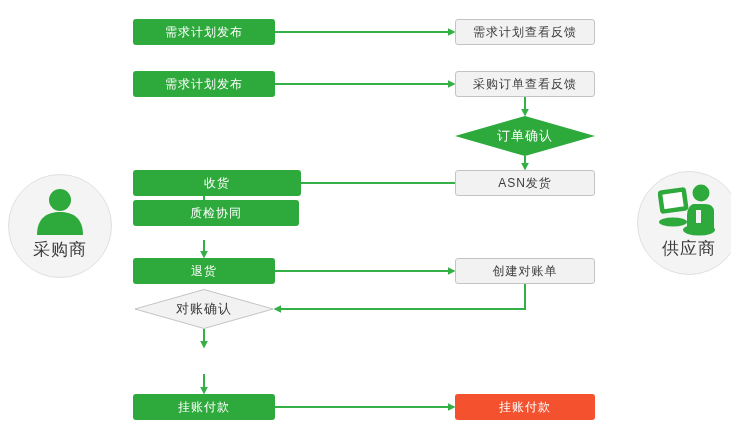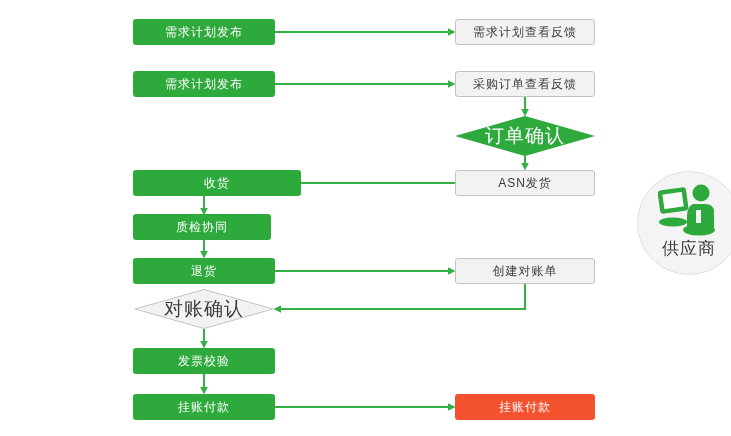--- a/index.html
+++ b/index.html
@@ -22,21 +22,21 @@
   .node{
     position:absolute;z-index:2;height:26px;display:flex;align-items:center;justify-content:center;
     font-size:12px;border-radius:3px;box-sizing:border-box;letter-spacing:1px;
   }
   .node.green{background:var(--green);color:#fff;}
   .node.gray{background:var(--gray-fill);border:1px solid var(--gray-border);color:var(--text-dark);}
   .node.red{background:var(--red);color:#fff;}
 
   .diamond-node{position:absolute;z-index:2;display:flex;align-items:center;justify-content:center;}
   .diamond-node svg{position:absolute;left:0;top:0;width:100%;height:100%;}
-  .diamond-node .dlabel{position:relative;z-index:1;font-size:19px;letter-spacing:1px;font-family:Liberation Serif, serif;}
+  .diamond-node .dlabel{position:relative;z-index:1;font-size:13px;letter-spacing:1px;font-family:Liberation Serif, serif;}
   .diamond-node.green-d .dlabel{color:#fff;}
   .diamond-node.green-d polygon{fill:var(--green);}
   .diamond-node.gray-d .dlabel{color:var(--text-dark);}
   .diamond-node.gray-d polygon{fill:var(--gray-fill);stroke:var(--gray-border);stroke-width:1;}
 
   .actor{
     position:absolute;z-index:2;width:104px;height:104px;border-radius:50%;
     background:var(--circle-fill);border:1px solid var(--circle-border);
     display:flex;flex-direction:column;align-items:center;box-sizing:border-box;
   }
@@ -65,47 +65,53 @@
     <path class="conn" d="M275,271 H448" marker-end="url(#arw)"></path>
     <path class="conn" d="M525,284 V309 H281" marker-end="url(#arw)"></path>
     <path class="conn" d="M204,329 V341" marker-end="url(#arw)"></path>
     <path class="conn" d="M204,374 V387" marker-end="url(#arw)"></path>
     <path class="conn" d="M275,407 H448" marker-end="url(#arw)"></path>
   </svg>
 
   <div class="node green" style="left:133px;top:19px;width:142px">需求计划发布</div>
   <div class="node green" style="left:133px;top:71px;width:142px">需求计划发布</div>
   <div class="node green" style="left:133px;top:170px;width:168px">收货</div>
-  <div class="node green" style="left:133px;top:214px;width:138px">质检协同</div>
+  <div class="node green" style="left:133px;top:200px;width:166px">质检协同</div>
   <div class="node green" style="left:133px;top:258px;width:142px">退货</div>
 
   <div class="diamond-node gray-d" style="left:134px;top:289px;width:140px;height:40px">
     <svg viewBox="0 0 140 40" preserveAspectRatio="none">
       <polygon points="70,0.5 139,20 70,39.5 1,20"></polygon>
     </svg>
     <span class="dlabel">对账确认</span>
   </div>
 
-  <div class="node green" style="left:133px;top:348px;width:142px">发票校验</div>
   <div class="node green" style="left:133px;top:394px;width:142px">挂账付款</div>
 
   <div class="node gray" style="left:455px;top:19px;width:140px">需求计划查看反馈</div>
   <div class="node gray" style="left:455px;top:71px;width:140px">采购订单查看反馈</div>
 
   <div class="diamond-node green-d" style="left:455px;top:116px;width:140px;height:40px">
     <svg viewBox="0 0 140 40" preserveAspectRatio="none">
       <polygon points="70,0 140,20 70,40 0,20"></polygon>
     </svg>
     <span class="dlabel">订单确认</span>
   </div>
 
   <div class="node gray" style="left:455px;top:170px;width:140px">ASN发货</div>
   <div class="node gray" style="left:455px;top:258px;width:140px">创建对账单</div>
   <div class="node red" style="left:455px;top:394px;width:140px">挂账付款</div>
 
+  <div class="actor" style="left:8px;top:174px">
+    <svg class="actor-icon" width="52" height="50" viewBox="0 0 52 50">
+      <circle class="g" cx="26" cy="13" r="11"></circle>
+      <path class="g" d="M3,48 C3,31 13,25 26,25 C39,25 49,31 49,48 Z"></path>
+    </svg>
+    <div class="actor-label">采购商</div>
+  </div>
 
   <div class="actor" style="left:637px;top:171px">
     <svg class="actor-icon" width="62" height="52" viewBox="0 0 62 52">
       <rect x="3" y="7" width="24" height="19" rx="1.5" fill="#fff" stroke="#2ea93c" stroke-width="4.5" transform="rotate(-8 15 16)"></rect>
       <ellipse class="g" cx="15" cy="38" rx="14" ry="4.5"></ellipse>
       <circle class="g" cx="43" cy="9" r="8.5"></circle>
       <path class="g" d="M35,20 q-6,3 -6,11 v14 h27 v-17 q0,-8 -9,-8 z"></path>
       <rect x="38" y="26" width="5" height="13" fill="#f4f4f4"></rect>
       <ellipse class="g" cx="41" cy="46" rx="16" ry="5.5"></ellipse>
     </svg>

